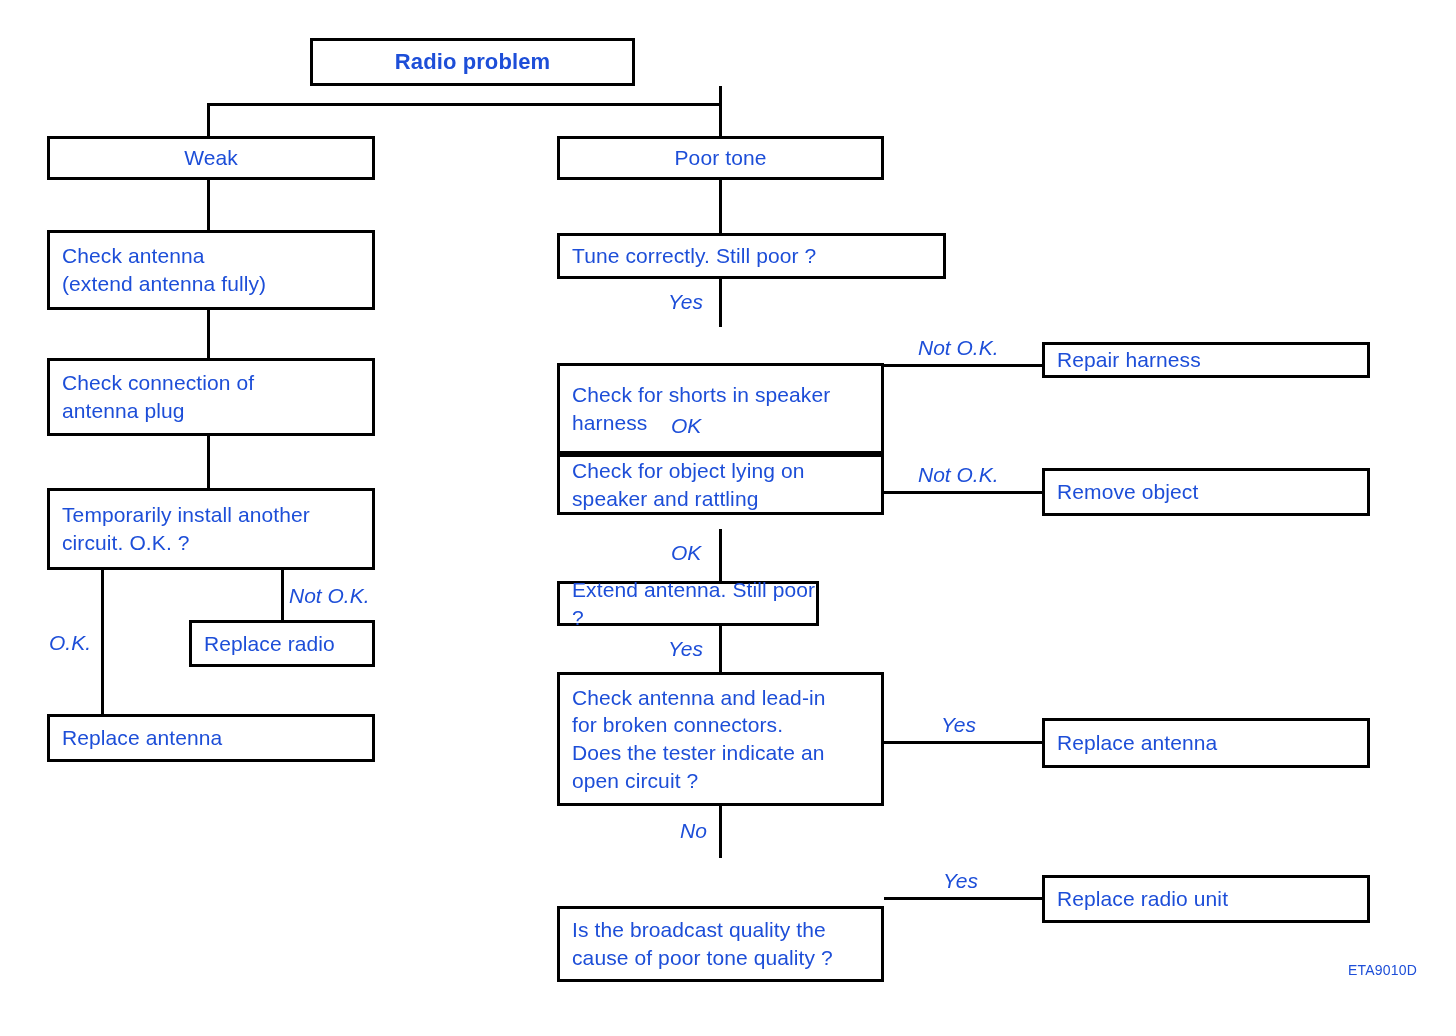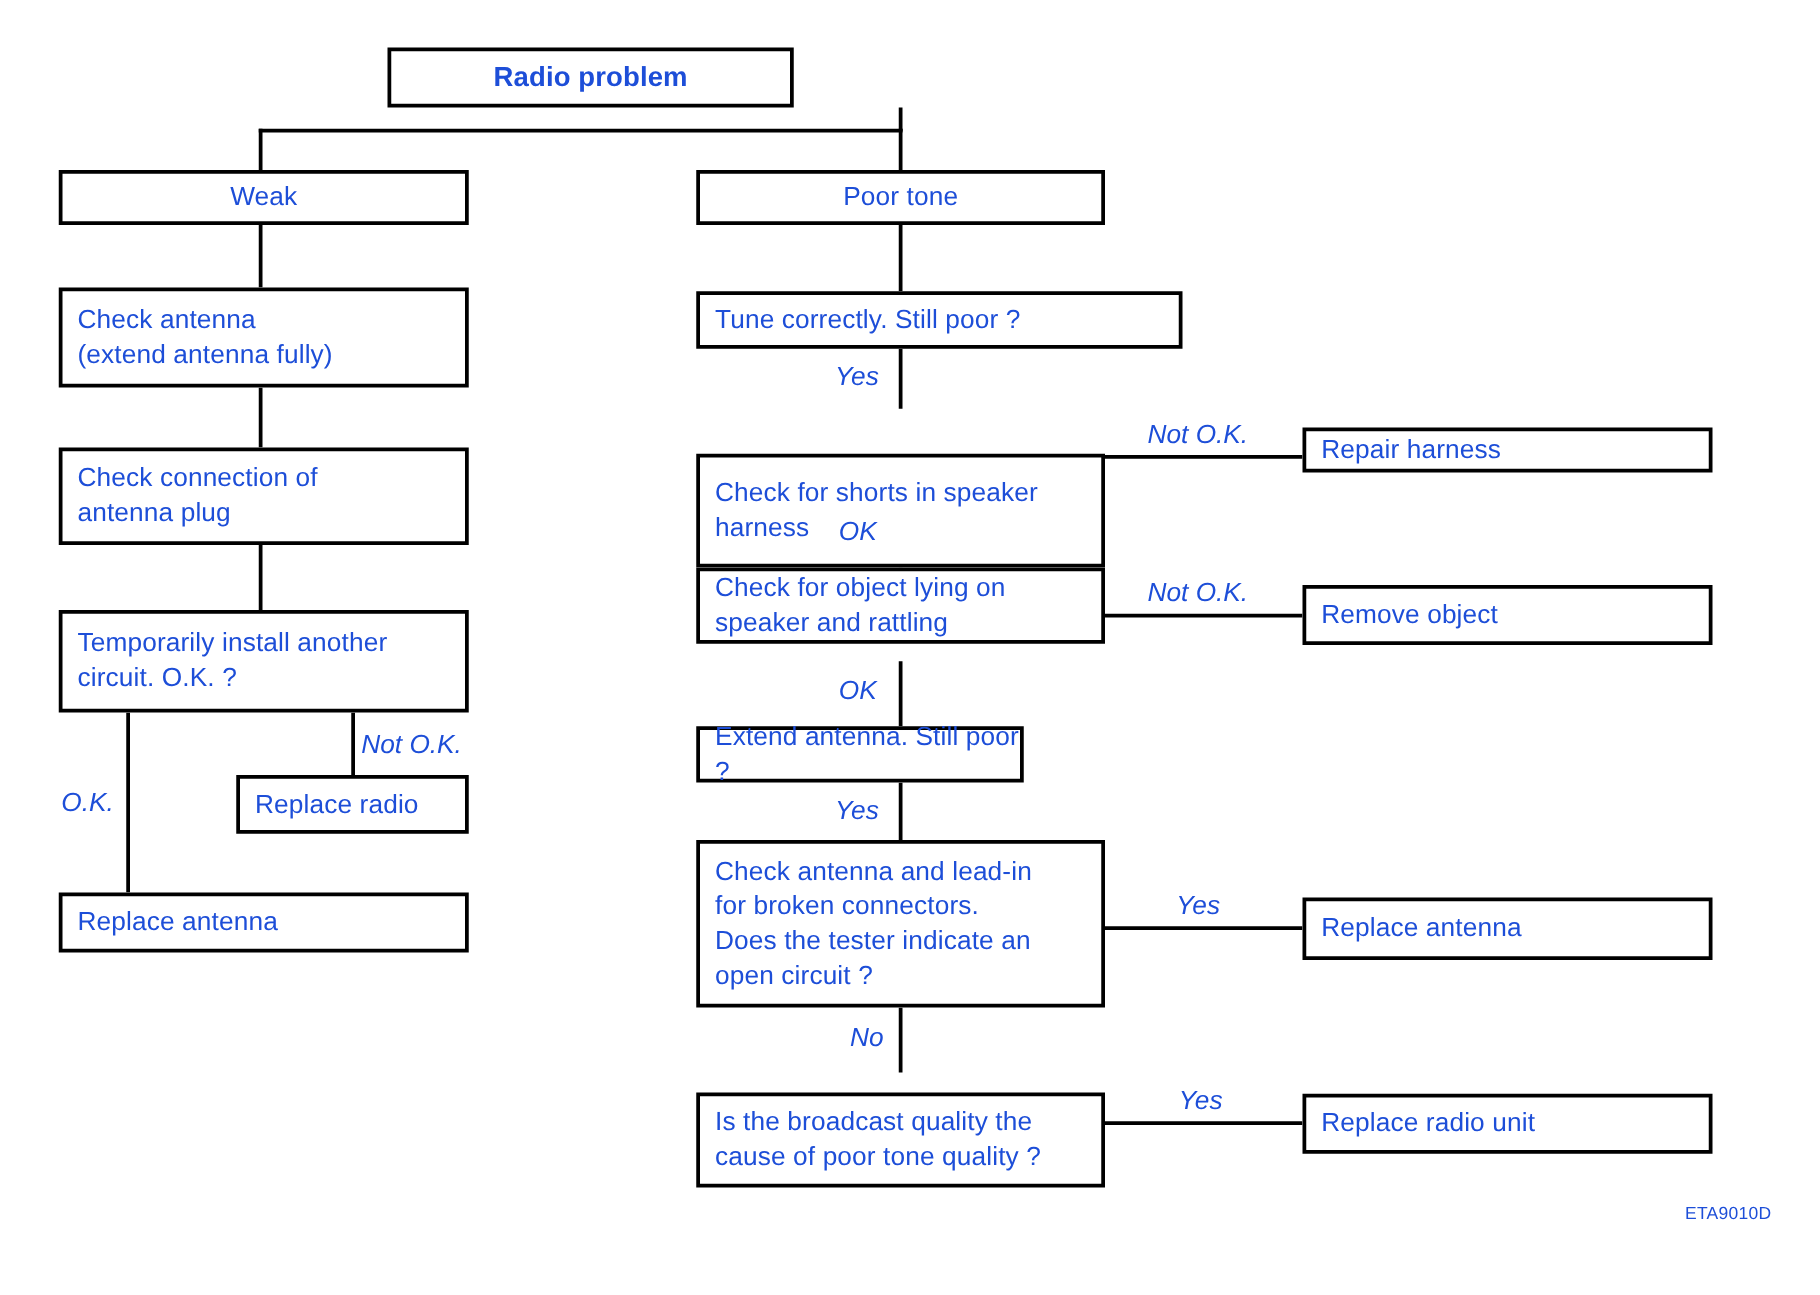--- a/index.html
+++ b/index.html
@@ -146,21 +146,21 @@
 Does the tester indicate an
 open circuit ?</div>
 
   <div class="line" style="left:884px; top:741px; width:158px; height:3px;"></div>
   <div class="edge-label" style="left:940px; top:714px;">Yes</div>
   <div class="node left" style="left:1042px; top:718px; width:328px; height:50px;">Replace antenna</div>
 
   <div class="line" style="left:719px; top:806px; width:3px; height:52px;"></div>
   <div class="edge-label" style="left:679px; top:820px;">No</div>
 
-  <div class="node left" style="left:557px; top:874px; width:327px; height:76px;">Is the broadcast quality the
+  <div class="node left" style="left:557px; top:906px; width:327px; height:76px;">Is the broadcast quality the
 cause of poor tone quality ?</div>
 
   <div class="line" style="left:884px; top:897px; width:158px; height:3px;"></div>
   <div class="edge-label" style="left:942px; top:870px;">Yes</div>
   <div class="node left" style="left:1042px; top:875px; width:328px; height:48px;">Replace radio unit</div>
 
   <div class="fig-id" style="left:1348px; top:962px;">ETA9010D</div>
 
 </div>
 

